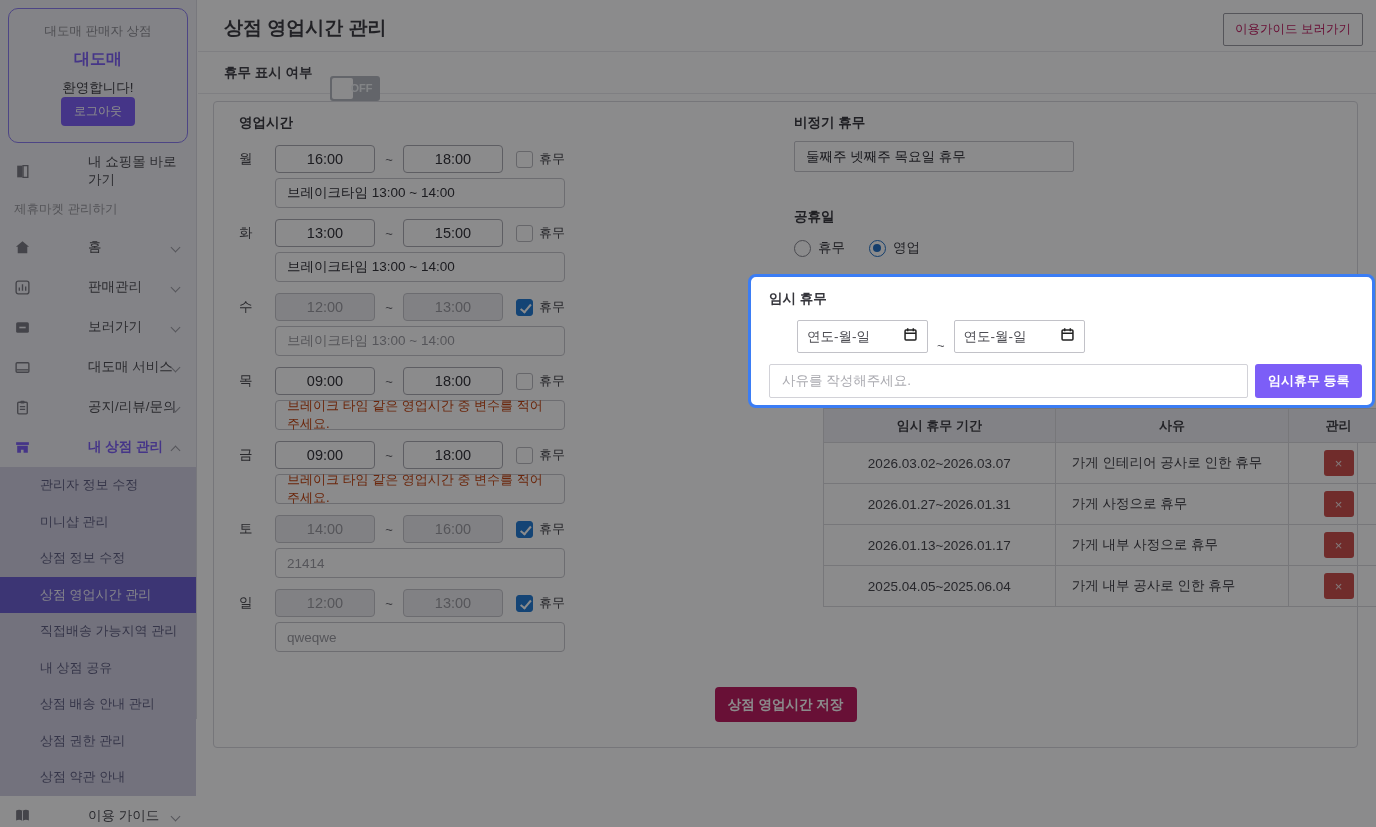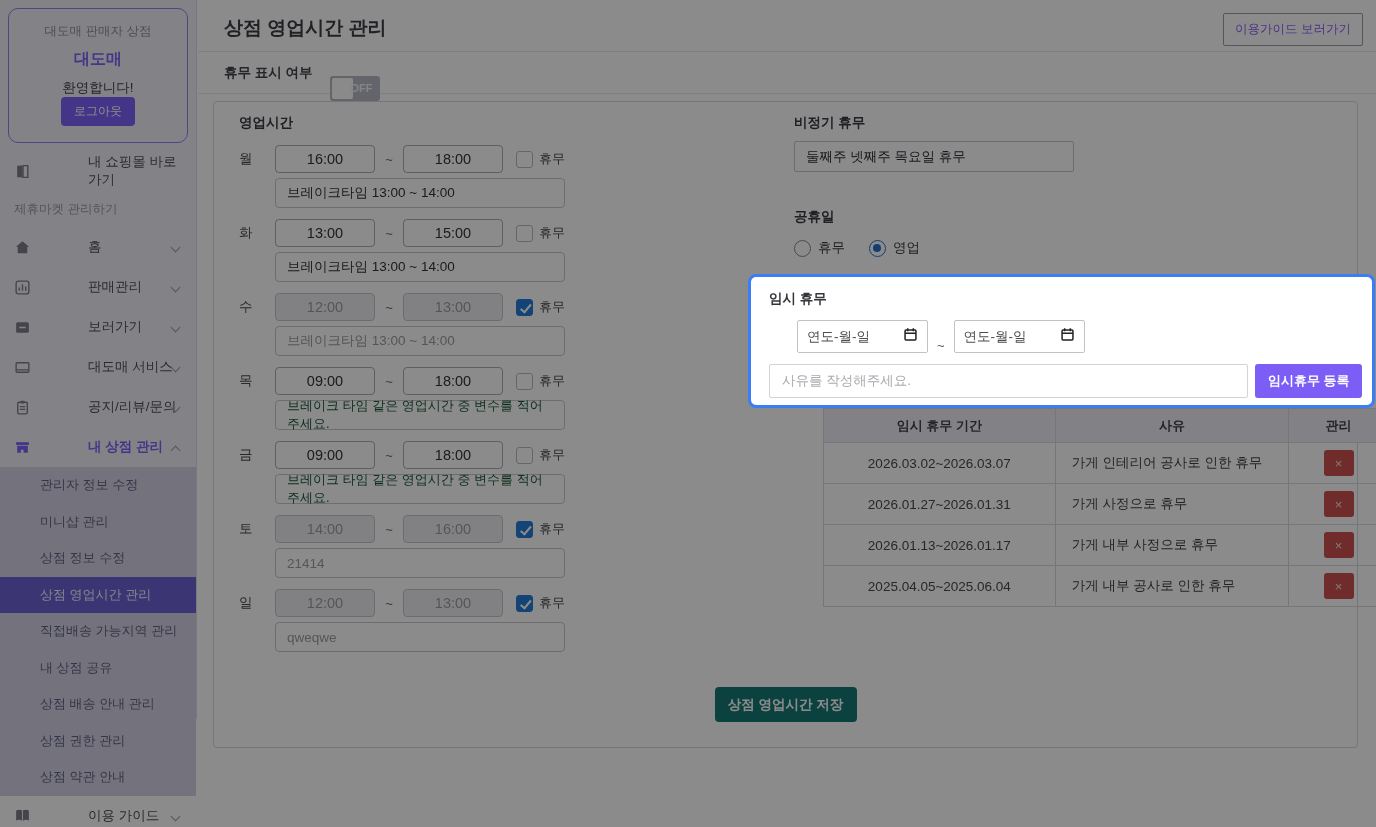--- a/index.html
+++ b/index.html
@@ -32,21 +32,21 @@
   .submenu { background:#d2d0e2; }
   .submenu-item { height:36.5px; display:flex; align-items:center; padding-left:40px;
     font-size:13px; color:#5e5e80; cursor:pointer; }
   .submenu-item.selected { background:#6a5ed2; color:#f2f0fb; }
 
   
   .main { position:absolute; left:198px; top:0; width:1178px; height:827px; background:#fff; }
   .page-header { height:52px; border-bottom:1px solid #e8e8ec; position:relative; }
   .page-title { position:absolute; left:26px; top:15px; font-size:19px; font-weight:bold; color:#38383e; }
   .guide-btn { position:absolute; right:13px; top:13px; border:1px solid #9a9aa0; background:#fff;
-    color:#8b5cf6; font-size:12.5px; padding:7px 11px; border-radius:2px; cursor:pointer;
+    color:#be185d; font-size:12.5px; padding:7px 11px; border-radius:2px; cursor:pointer;
     font-family:inherit; }
   .toggle-row { height:42px; border-bottom:1px solid #e8e8ec; display:flex; align-items:center; padding-left:26px; }
   .toggle-label { font-size:13.5px; font-weight:bold; color:#3e3e44; margin-right:17px; }
   .toggle { width:50px; height:25px; background:#b4b8bf; border-radius:3px; position:relative; cursor:pointer;margin-top:32px; }
   .toggle-knob { position:absolute; left:2px; top:2px; width:21px; height:21px; background:#fdfdfd; border-radius:2px; }
   .toggle-state { position:absolute; right:7px; top:6px; font-size:11px; font-weight:bold; color:#eef1f4; }
 
   .panel { position:absolute; left:15px; right:18px; top:101px; height:647px;
     border:1px solid #d8d8dd; border-radius:4px; }
 
@@ -65,21 +65,21 @@
   .cb-wrap { display:flex; align-items:center; margin-left:13px; cursor:pointer; }
   .checkbox { width:17px; height:17px; border:1px solid #b9b9bf; border-radius:3px; background:#fff; }
   .checkbox.checked { background:#1f7ad4; border-color:#1f7ad4; position:relative; }
   .checkbox.checked::after { content:""; position:absolute; left:5.5px; top:2px; width:4px; height:8.5px;
     border-right:2px solid #fff; border-bottom:2px solid #fff; transform:rotate(40deg); }
   .cb-label { font-size:13px; color:#38383e; margin-left:6px; }
   .break-input { margin-left:36px; margin-top:5px; width:290px; height:30px; border:1px solid #c6c6cc;
     border-radius:4px; display:flex; align-items:center; padding:0 11px; font-size:13.5px;
     color:#2e2e34; background:#fff; cursor:text; }
   .break-input.gray { color:#9a9aa0; }
-  .break-input.ph { color:#14532d; font-size:13px; }
+  .break-input.ph { color:#c2410c; font-size:13px; }
 
   
   .right-col { position:absolute; left:580px; top:12px; width:566px; }
   .irregular-input { margin-top:9px; width:280px; height:31px; border:1px solid #c6c6cc; border-radius:2px;
     display:flex; align-items:center; padding:0 11px; font-size:13.5px; color:#2e2e34; cursor:text; }
   .holiday-group { margin-top:36px; }
   .radio-row { display:flex; align-items:center; margin-top:13px; }
   .radio-opt { display:flex; align-items:center; cursor:pointer; }
   .radio-opt + .radio-opt { margin-left:24px; }
   .radio { width:17px; height:17px; border-radius:50%; border:1.5px solid #85858d; background:#fff; }
@@ -109,21 +109,21 @@
   .holiday-table th { height:34px; background:#efeff3; font-size:13px; color:#3a3a40; font-weight:bold;
     border:1px solid #d9d9de; }
   .holiday-table td { height:41px; border:1px solid #d9d9de; font-size:13.5px; }
   .col-period { width:232px; text-align:center; color:#44444a; }
   .col-reason { width:234px; padding-left:16px; color:#3c3c42; }
   .col-manage { width:100px; text-align:center; }
   .del-btn { width:30px; height:26px; background:#cd4c48; border:none; border-radius:3px;
     color:#efdede; font-size:13px; cursor:pointer; font-family:inherit; }
 
   .save-btn { position:absolute; left:50%; transform:translateX(-50%); top:585px; width:142px; height:35px;
-    background:#0f766e; color:#fff; border:none; border-radius:4px; font-size:13.5px; font-weight:bold;
+    background:#be185d; color:#fff; border:none; border-radius:4px; font-size:13.5px; font-weight:bold;
     cursor:pointer; font-family:inherit; }
 
   
   .overlay { position:absolute; inset:0; background:rgba(8,8,10,0.47); z-index:50; pointer-events:none; }
 </style>
 </head>
 <body>
 
 <aside class="sidebar">
   <div class="profile-box">

